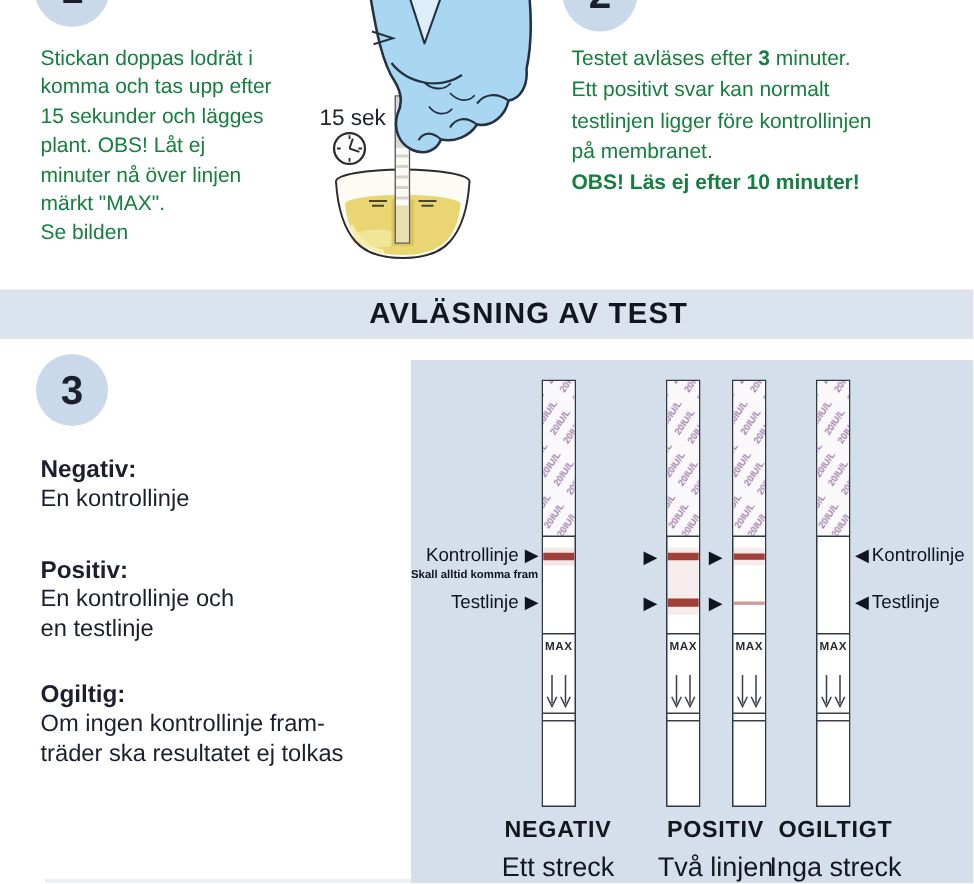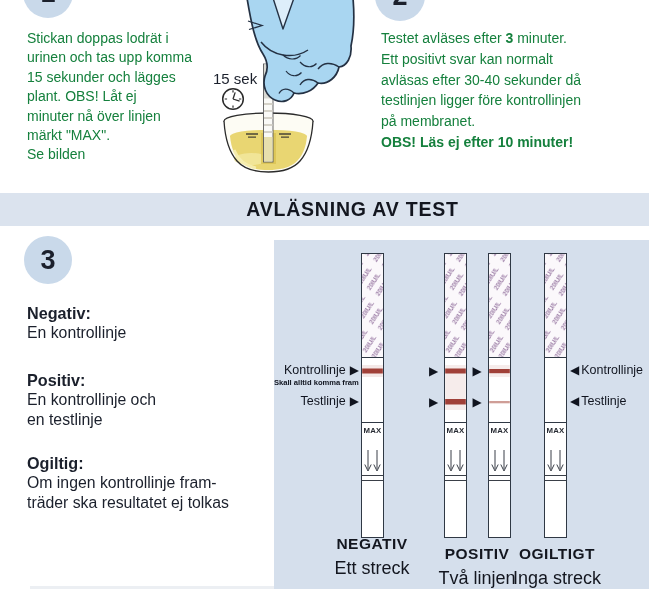--- a/index.html
+++ b/index.html
@@ -34,21 +34,21 @@
 <body>
 
 <div class="page">
 
   <div class="num-circle" style="left:23px;top:-32px;">
     <span>1</span>
   </div>
 
   <div class="textblock" style="left:27px;top:29px;">
     <div>Stickan doppas lodrät i</div>
-    <div>urinen och tas upp komma</div>
+    <div>komma och tas upp efter</div>
     <div>15 sekunder och lägges</div>
     <div>plant. OBS! Låt ej</div>
     <div>minuter nå över linjen</div>
     <div>märkt "MAX".</div>
     <div>Se bilden</div>
   </div>
 
   <div class="timer-label">15 sek</div>
 
   <svg style="position:absolute;left:0;top:0;" width="365" height="192" viewBox="0 0 365 192">
@@ -95,21 +95,20 @@
     </g>
   </svg>
 
   <div class="num-circle" style="left:375px;top:-29px;">
     <span>2</span>
   </div>
 
   <div class="textblock wide" style="left:381px;top:28px;">
     <div><span>Testet avläses efter </span><span class="bold">3</span><span> minuter.</span></div>
     <div>Ett positivt svar kan normalt</div>
-    <div>avläsas efter 30-40 sekunder då</div>
     <div>testlinjen ligger före kontrollinjen</div>
     <div>på membranet.</div>
     <div class="bold">OBS! Läs ej efter 10 minuter!</div>
   </div>
 
   <div class="banner">
     <span class="banner-title">AVLÄSNING AV TEST</span>
   </div>
 
   <div class="num-circle" style="left:24px;top:236px;width:48px;height:48px;">
@@ -254,21 +253,21 @@
 
     <div class="label-row rightside" style="left:296px;top:123px;width:79px;">
       <span class="arrow">◀</span>
       <span>Kontrollinje</span>
     </div>
     <div class="label-row rightside" style="left:296px;top:154px;width:79px;">
       <span class="arrow">◀</span>
       <span>Testlinje</span>
     </div>
 
-    <div class="caption" style="left:38px;top:295px;">
+    <div class="caption" style="left:38px;top:305px;">
       <div class="title">NEGATIV</div>
       <div class="sub">Ett streck</div>
     </div>
     <div class="caption" style="left:143px;top:305px;">
       <div class="title">POSITIV</div>
       <div class="sub">Två linjen</div>
     </div>
     <div class="caption" style="left:223px;top:305px;">
       <div class="title">OGILTIGT</div>
       <div class="sub">Inga streck</div>

